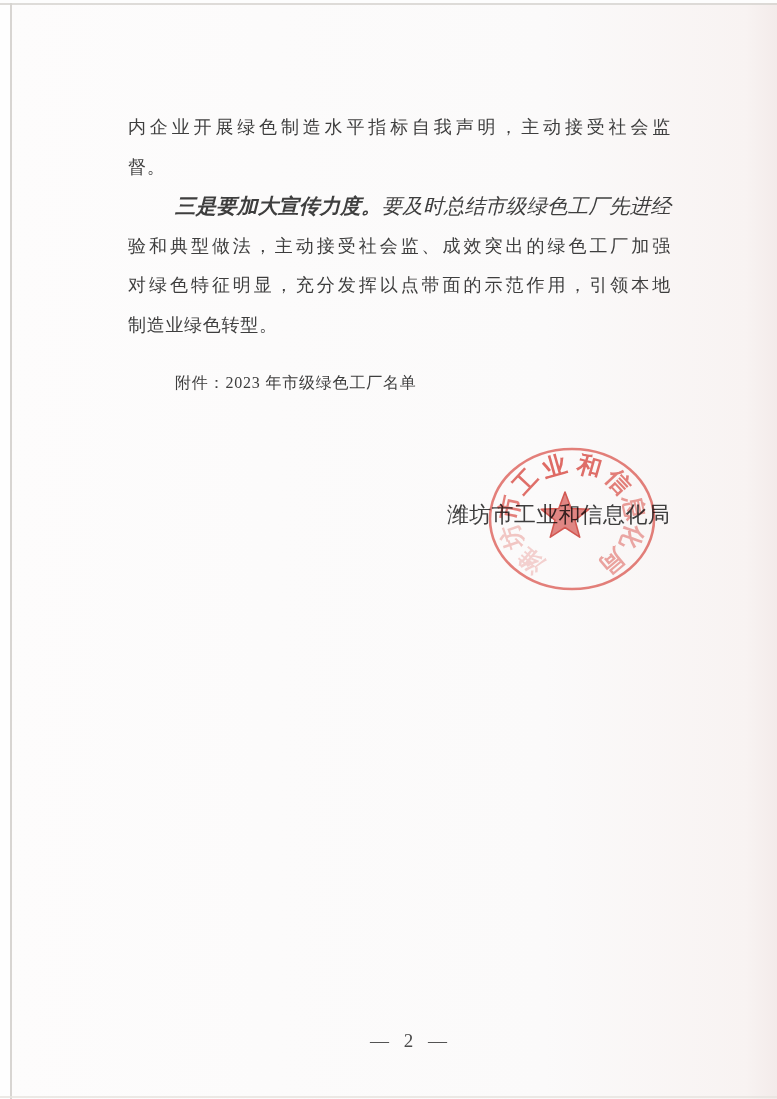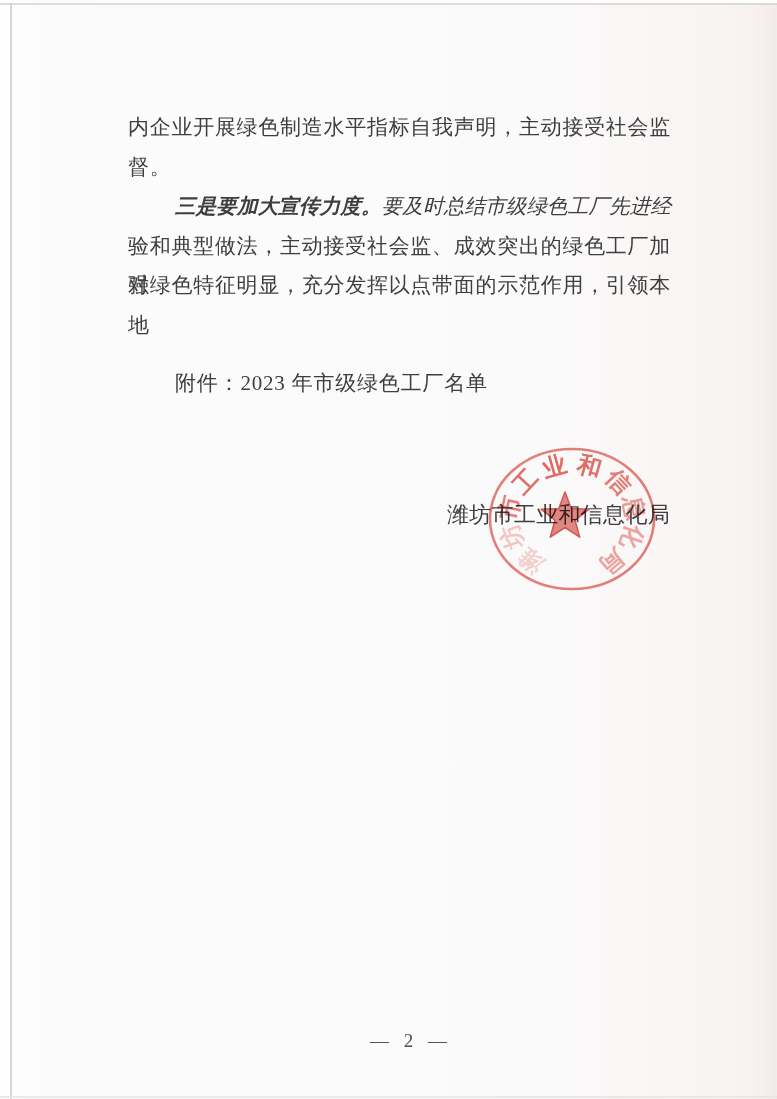--- a/index.html
+++ b/index.html
@@ -15,30 +15,30 @@
   .edge-left-strip { position: absolute; left: 0; top: 0; width: 10px; height: 1099px; background: #fefefe; }
   .edge-left-line  { position: absolute; left: 10px; top: 0; width: 2px; height: 1099px; background: #cbc8c4; opacity: .75; }
   .edge-top-strip  { position: absolute; left: 0; top: 0; width: 777px; height: 3px; background: #fdfdfd; }
   .edge-top-line   { position: absolute; left: 0; top: 3px; width: 777px; height: 2px; background: #d6d3cf; opacity: .8; }
   .edge-bottom-line{ position: absolute; left: 0; bottom: 1px; width: 777px; height: 2px; background: #e7e3df; opacity: .8; }
 
   
   .textblock { position: absolute; left: 128px; top: 108px; width: 543px; }
   .bline {
     height: 39.5px; line-height: 39.5px;
-    font-size: 21px; letter-spacing: 0.7px;
+    font-size: 18px; letter-spacing: 0.7px;
     white-space: nowrap;
   }
   .bline.j { text-align: justify; text-align-last: justify; white-space: normal; }
   .bline.tight { padding-left: 47px; font-size: 20.5px; letter-spacing: 0.1px; font-style: italic; }
   .bline b { font-weight: bold; }
 
   .attachment {
     position: absolute; left: 175px; top: 370px;
-    font-size: 21px; letter-spacing: 0.8px; line-height: 26px; text-align: center;
+    font-size: 16px; letter-spacing: 0.8px; line-height: 26px; text-align: center;
   }
 
   .sig-org {
     position: absolute; left: 447px; top: 502px;
     font-size: 22px; letter-spacing: 0.3px; line-height: 26px;
   }
   .sig-date {
     position: absolute; left: 492px; top: 543px;
     font-size: 21px; letter-spacing: 1px; line-height: 26px;
   }
@@ -66,20 +66,21 @@
   <div class="edge-top-strip"></div>
   <div class="edge-top-line"></div>
   <div class="edge-bottom-line"></div>
 
   <div class="textblock">
     <div class="bline j">内企业开展绿色制造水平指标自我声明，主动接受社会监</div>
     <div class="bline">督。</div>
     <div class="bline j tight"><b>三是要加大宣传力度。</b><span>要及时总结市级绿色工厂先进经</span></div>
     <div class="bline j">验和典型做法，主动接受社会监、成效突出的绿色工厂加强</div>
     <div class="bline j">对绿色特征明显，充分发挥以点带面的示范作用，引领本地</div>
+    <div class="bline">制造业绿色转型。</div>
   </div>
 
   <div class="attachment">附件：2023 年市级绿色工厂名单</div>
 
   <div class="sig-org">潍坊市工业和信息化局</div>
 
   <svg class="seal" viewBox="0 0 170 144" xmlns="http://www.w3.org/2000/svg">
     <ellipse cx="85" cy="72" rx="82" ry="70" fill="none" stroke="#dc4a42" stroke-width="2.6" opacity="0.75"></ellipse>
     <path d="M78,45 L84.2,61.5 L101.8,62.3 L88,73.2 L92.7,90.2 L78,80.5 L63.3,90.2 L68,73.2 L54.2,62.3 L71.8,61.5 Z" fill="#d23c34" fill-opacity="0.72" stroke="#cf3a32" stroke-width="1.6" stroke-linejoin="round" opacity="0.9"></path>
     <text transform="translate(43.9,114.1) rotate(-140)" font-size="24" fill="#e05a52" opacity="0.28" text-anchor="middle" dominant-baseline="central">潍</text>

